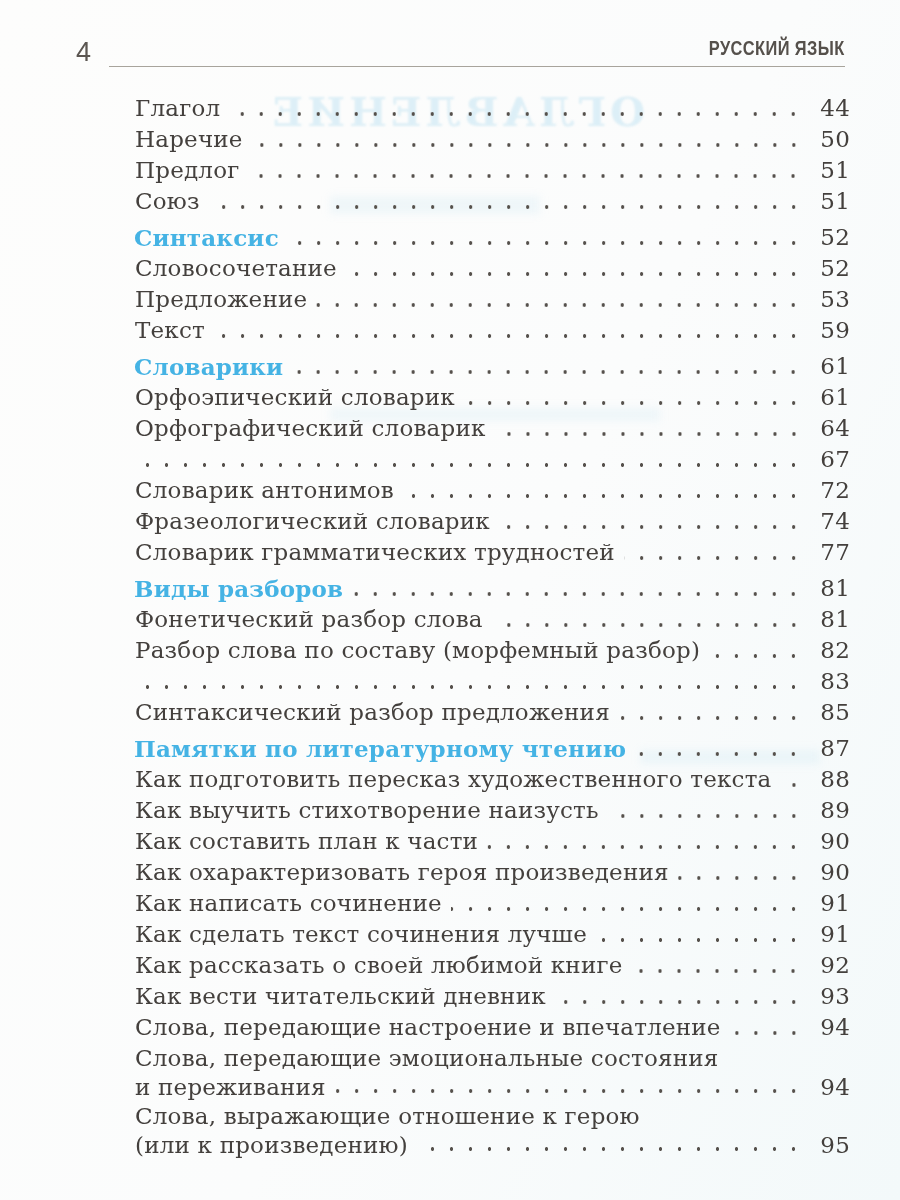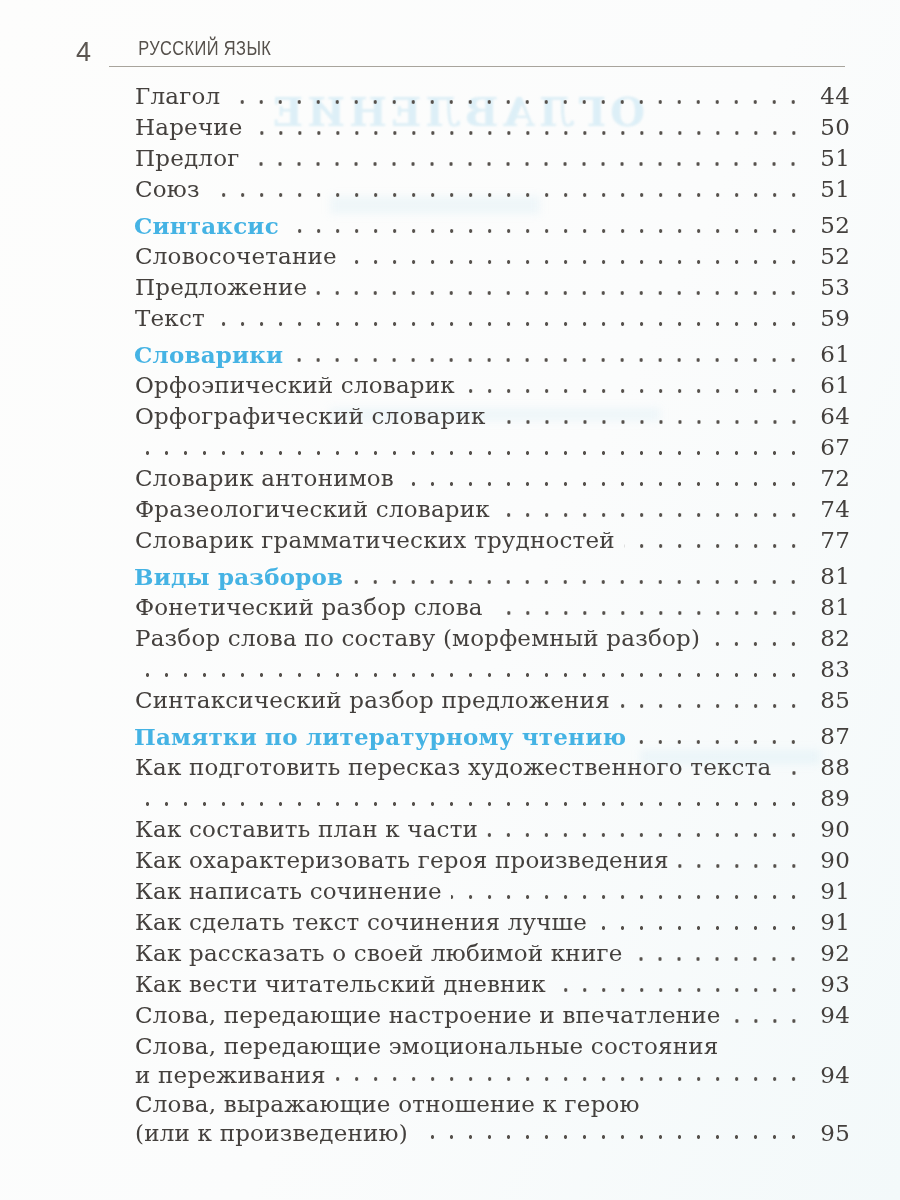--- a/index.html
+++ b/index.html
@@ -34,22 +34,23 @@
     line-height: 1;
     color: #5b5651;
     padding-bottom: 1px;
   }
   .hdr-rule {
     flex: 1;
     margin-left: 18px;
     height: 100%;
     display: flex;
     align-items: flex-end;
-    justify-content: flex-start;
+    justify-content: flex-end;
     border-bottom: 1.5px solid var(--rule, #a8a49c);
+    font-weight: bold;
   }
   .hdr-title {
     display: inline-block;
     font-family: "Liberation Sans", sans-serif;
     font-size: 20px;
     line-height: 1;
     color: #55504b;
     padding-bottom: 8px;
     transform: scaleX(0.82);
     transform-origin: right bottom;
@@ -79,21 +80,21 @@
     filter: blur(4px);
     pointer-events: none;
   }
   .ghost-blob.b1 { top: 196px; left: 330px; width: 210px; height: 18px; }
   .ghost-blob.b2 { top: 408px; left: 330px; width: 330px; height: 13px; }
   .ghost-blob.b3 { top: 750px; left: 640px; width: 180px; height: 14px; }
 
   
   .toc {
     position: absolute;
-    top: 80px;
+    top: 92px;
     left: 106px;
     right: 50px;
   }
   .row {
     display: flex;
     align-items: flex-end;
     height: 31px;
     font-size: 23px;
     line-height: 29px;
     letter-spacing: 0.2px;
@@ -261,20 +262,21 @@
         <span class="label">Памятки по литературному чтению</span>
         <span class="leader"></span>
         <span class="pagenum">87</span>
       </div>
       <div class="row entry">
         <span class="label">Как подготовить пересказ художественного текста</span>
         <span class="leader"></span>
         <span class="pagenum">88</span>
       </div>
       <div class="row entry">
+        <span class="label">Как выучить стихотворение наизусть</span>
         <span class="leader"></span>
         <span class="pagenum">89</span>
       </div>
       <div class="row entry">
         <span class="label">Как составить план к части</span>
         <span class="leader"></span>
         <span class="pagenum">90</span>
       </div>
       <div class="row entry">
         <span class="label">Как охарактеризовать героя произведения</span>

